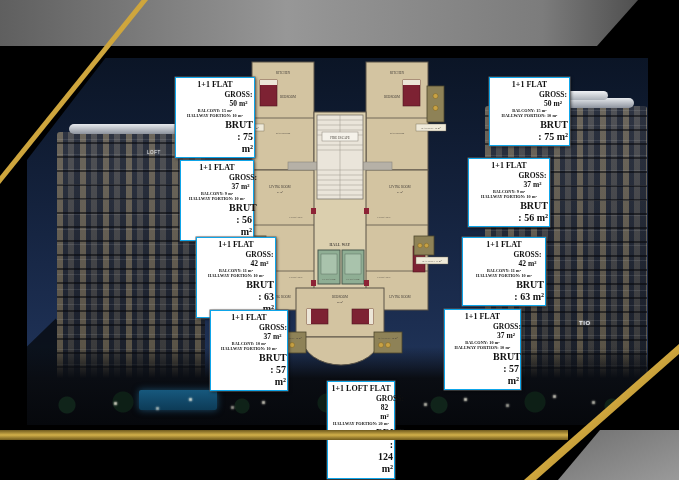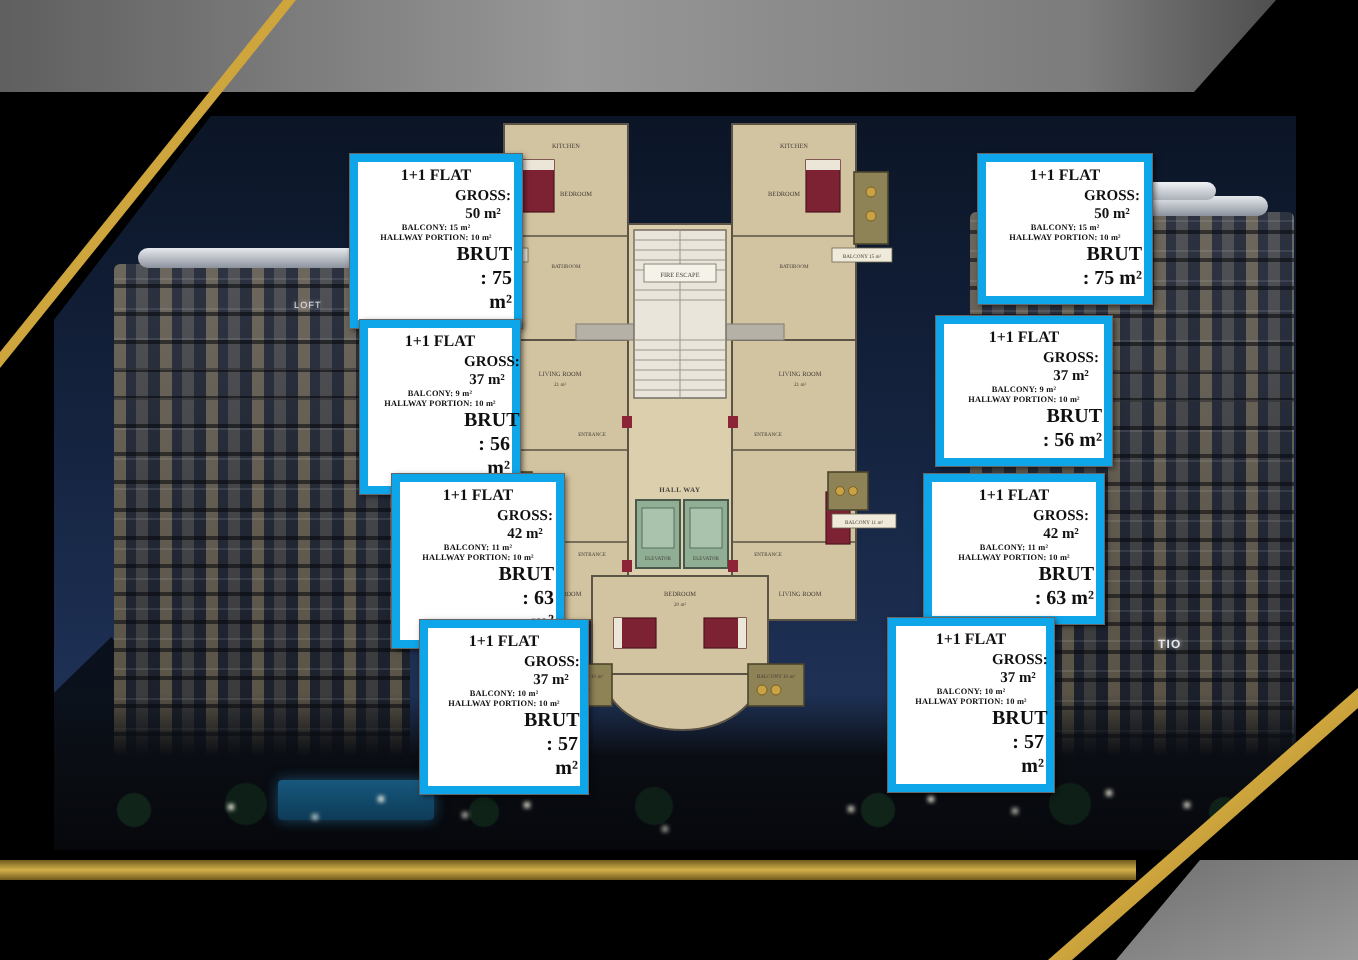--- a/index.html
+++ b/index.html
@@ -45,21 +45,21 @@
     radial-gradient(circle 10px at 300px 12px,#0d1f16 0 9px,rgba(0,0,0,0) 10px),
     radial-gradient(circle 9px at 412px 14px,#10241a 0 8px,rgba(0,0,0,0) 9px),
     radial-gradient(circle 11px at 508px 11px,#0d1f16 0 10px,rgba(0,0,0,0) 11px),
     radial-gradient(circle 8px at 585px 15px,#0f2218 0 7px,rgba(0,0,0,0) 8px);}
   
   .plan{position:absolute;left:230px;top:58px;width:220px;height:312px;}
   .plan text{font-family:"Liberation Serif",serif;fill:#46403a;text-anchor:middle;}
   .t2{font-size:2.6px;} .t2w{font-size:2.6px;fill:#f2edda;}
   .t3{font-size:3.2px;} .t3b{font-size:3.5px;font-weight:bold;letter-spacing:.3px;}
   
-  .ibox{position:absolute;background:#fff;border:4px solid #0ea5e9;text-align:center;color:#101010;
+  .ibox{position:absolute;background:#fff;border:1px solid #0ea5e9;text-align:center;color:#101010;
         padding:2px 1px 2px;box-shadow:0 0 0 .5px #666,1px 1px 3px rgba(0,0,0,.65);line-height:1.22;}
   .ibox-title{font-size:8px;font-weight:bold;}
   .ibox-big{font-size:7.5px;font-weight:bold;padding-left:47px;}
   .ibox-small{font-size:4.2px;font-weight:bold;letter-spacing:.1px;}
   .ibox-brut{font-size:10px;margin-top:.5px;text-align:right;}
   
   .frame{position:absolute;left:0;top:0;width:679px;height:480px;pointer-events:none;}
 </style>
 </head>
 <body>
@@ -223,20 +223,26 @@
     <div class="ibox-small">HALLWAY PORTION: 10 m²</div>
     <div class="ibox-big ibox-brut">BRUT : 57 m²</div>
   </div>
   <div class="ibox" style="left:444px;top:309px;width:73px">
     <div class="ibox-title">1+1 FLAT</div>
     <div class="ibox-big">GROSS: 37 m²</div>
     <div class="ibox-small">BALCONY: 10 m²</div>
     <div class="ibox-small">HALLWAY PORTION: 10 m²</div>
     <div class="ibox-big ibox-brut">BRUT : 57 m²</div>
   </div>
+  <div class="ibox" style="left:327px;top:381px;width:64px">
+    <div class="ibox-title">1+1 LOFT FLAT</div>
+    <div class="ibox-big">GROSS: 82 m²</div>
+    <div class="ibox-small">HALLWAY PORTION: 20 m²</div>
+    <div class="ibox-big ibox-brut">BRUT : 124 m²</div>
+  </div>
 
   <svg class="frame" viewBox="0 0 679 480">
     <defs>
       <linearGradient id="grayBand" x1="0" y1="0" x2="1" y2="0">
         <stop offset="0" stop-color="#5f5f5f"></stop>
           <stop offset="0.45" stop-color="#979797"></stop>
         <stop offset="0.85" stop-color="#7c7c7c"></stop>
           <stop offset="1" stop-color="#4f4f4f"></stop>
       </linearGradient>
       <linearGradient id="grayCorner" x1="0" y1="0" x2="1" y2="1">

